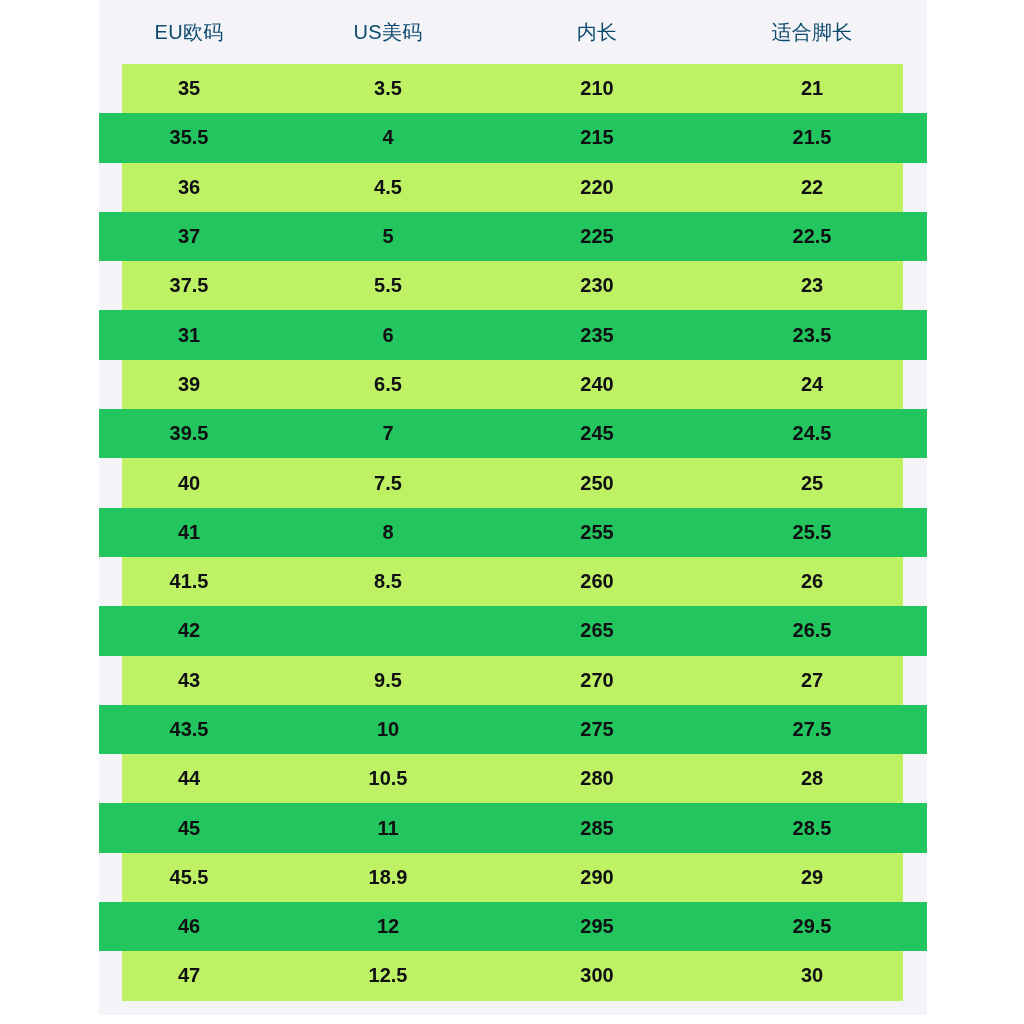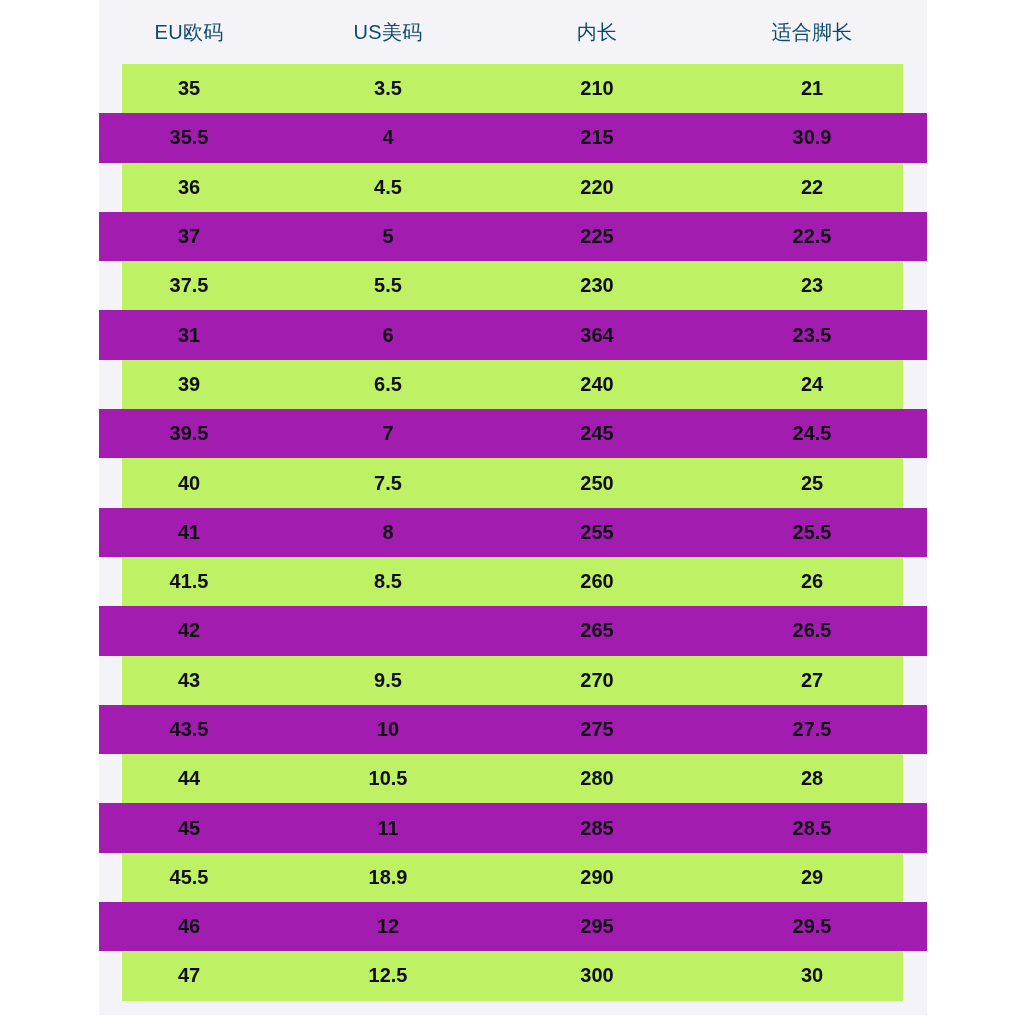--- a/index.html
+++ b/index.html
@@ -58,21 +58,21 @@
     font-size: 20px;
     font-weight: bold;
     color: #100f13;
     text-align: center;
     vertical-align: middle;
     background: transparent;
   }
 
   
   tbody tr.row-shaded td {
-    background: #a21caf;
+    background: #22c55e;
   }
 
   
   tbody tr.row-white td {
     background: #bef264;
   }
   tbody tr.row-white td:first-child {
     box-shadow: inset 23px 0 0 0 #f4f3f7;
   }
   tbody tr.row-white td:last-child {
@@ -102,21 +102,21 @@
         <tr class="row-white">
           <td>35</td>
           <td>3.5</td>
           <td>210</td>
           <td>21</td>
         </tr>
         <tr class="row-shaded">
           <td>35.5</td>
           <td>4</td>
           <td>215</td>
-          <td>30.9</td>
+          <td>21.5</td>
         </tr>
         <tr class="row-white">
           <td>36</td>
           <td>4.5</td>
           <td>220</td>
           <td>22</td>
         </tr>
         <tr class="row-shaded">
           <td>37</td>
           <td>5</td>
@@ -125,21 +125,21 @@
         </tr>
         <tr class="row-white">
           <td>37.5</td>
           <td>5.5</td>
           <td>230</td>
           <td>23</td>
         </tr>
         <tr class="row-shaded">
           <td>31</td>
           <td>6</td>
-          <td>364</td>
+          <td>235</td>
           <td>23.5</td>
         </tr>
         <tr class="row-white">
           <td>39</td>
           <td>6.5</td>
           <td>240</td>
           <td>24</td>
         </tr>
         <tr class="row-shaded">
           <td>39.5</td>

